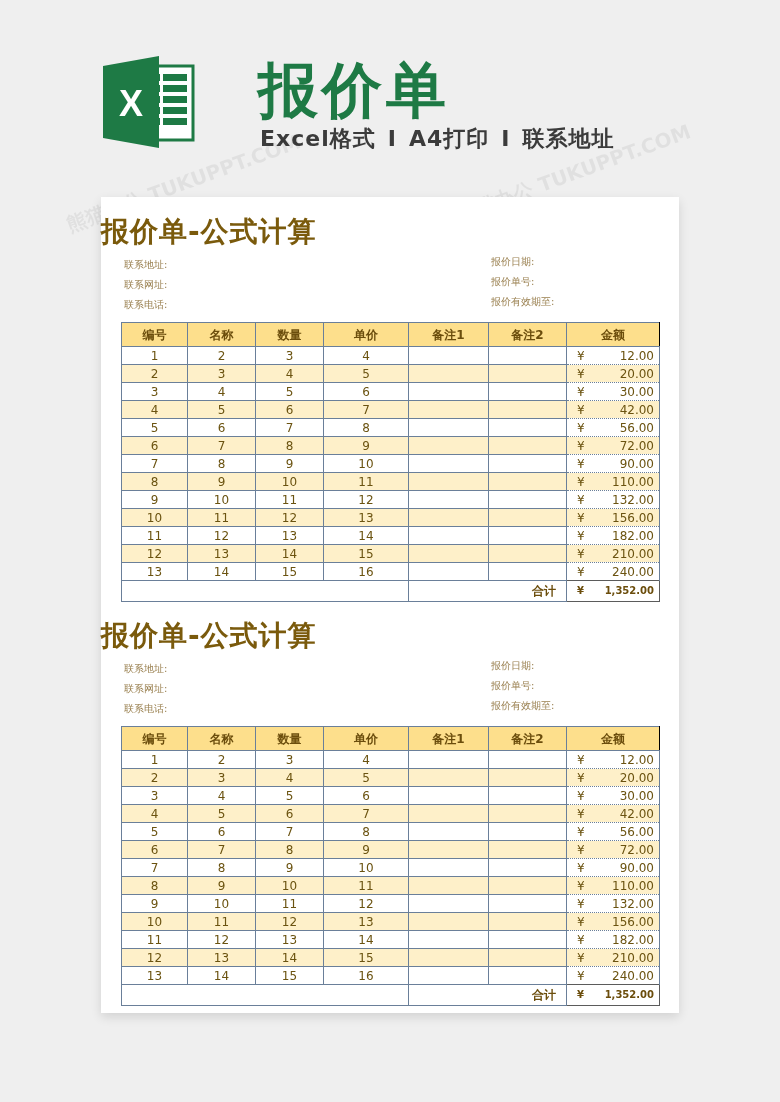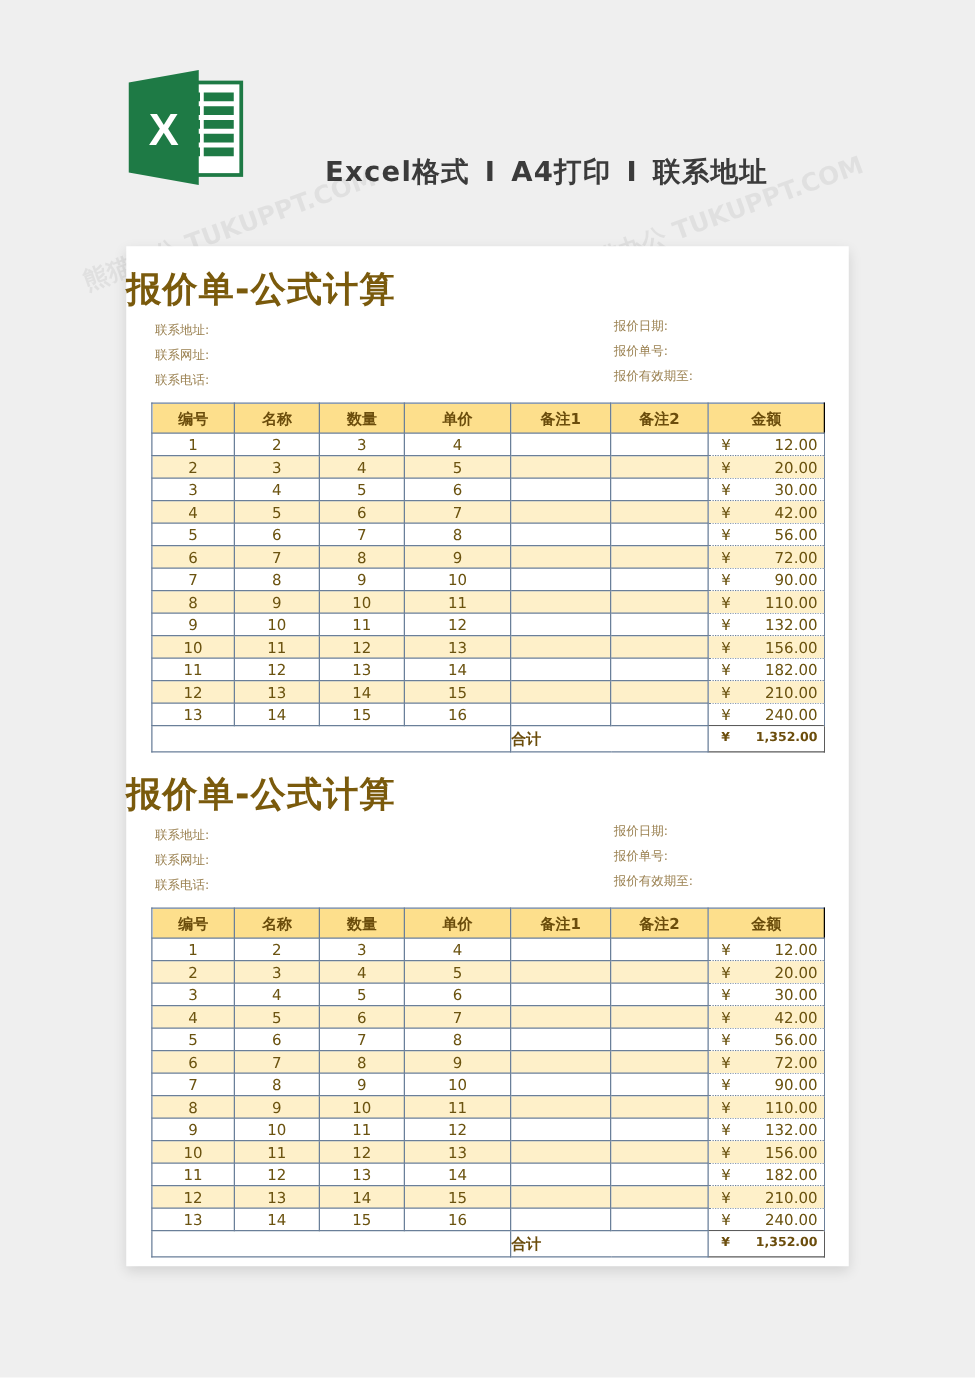--- a/index.html
+++ b/index.html
@@ -57,21 +57,21 @@
     background: #fddf8c; height: 24px; font-weight: bold; color: #6b4d0c; font-size: 12px;
   }
   table.quote tr.even td { background: #fef0c9; }
   table.quote tr.odd td { background: #ffffff; }
   table.quote td.amt {
     border-top: 1px dotted #6a7f99; border-bottom: 1px dotted #6a7f99;
     text-align: right; padding: 0 5px 0 10px; position: relative;
   }
   table.quote td.amt .yen { position: absolute; left: 10px; }
   table.quote tr.total td { background: #ffffff; height: 21px; }
-  table.quote td.total-label { text-align: left; padding-right: 10px; font-weight: bold; color: #6b4d0c; }
+  table.quote td.total-label { text-align: right; padding-right: 10px; font-weight: bold; color: #6b4d0c; }
   table.quote td.total-amt {
     text-align: right; padding: 0 5px 0 10px; font-weight: bold; font-size: 10px; color: #6b4d0c;
     border: 1px solid #5b5b5b; position: relative;
   }
   table.quote td.total-amt .yen { position: absolute; left: 10px; }
   table.quote th.amt-h { border-right: 1px solid #000000; }
 </style>
 </head>
 <body>
 
@@ -86,20 +86,21 @@
       <rect x="62" y="62" width="24" height="7"></rect>
       <rect x="48" y="18" width="11" height="7"></rect>
       <rect x="48" y="29" width="11" height="7"></rect>
       <rect x="48" y="40" width="11" height="7"></rect>
       <rect x="48" y="51" width="11" height="7"></rect>
       <rect x="48" y="62" width="11" height="7"></rect>
     </g>
     <polygon points="2,10 58,0 58,92 2,82" fill="#1e7a45"></polygon>
     <text x="30" y="60" text-anchor="middle" font-family="Liberation Sans, sans-serif" font-weight="bold" font-size="36" fill="#ffffff">X</text>
   </svg>
+  <div class="banner-title">报价单</div>
   <div class="banner-sub">
     <span>Excel格式</span><span class="sep">I</span><span>A4打印</span><span class="sep">I</span><span>联系地址</span>
   </div>
 </div>
 
 <div class="watermark" style="left:60px;top:170px;">熊猫办公 TUKUPPT.COM</div>
 <div class="watermark" style="left:450px;top:160px;">熊猫办公 TUKUPPT.COM</div>
 
 <div class="paper">
   <div class="sheet" id="sheet0" style="top:0;">

